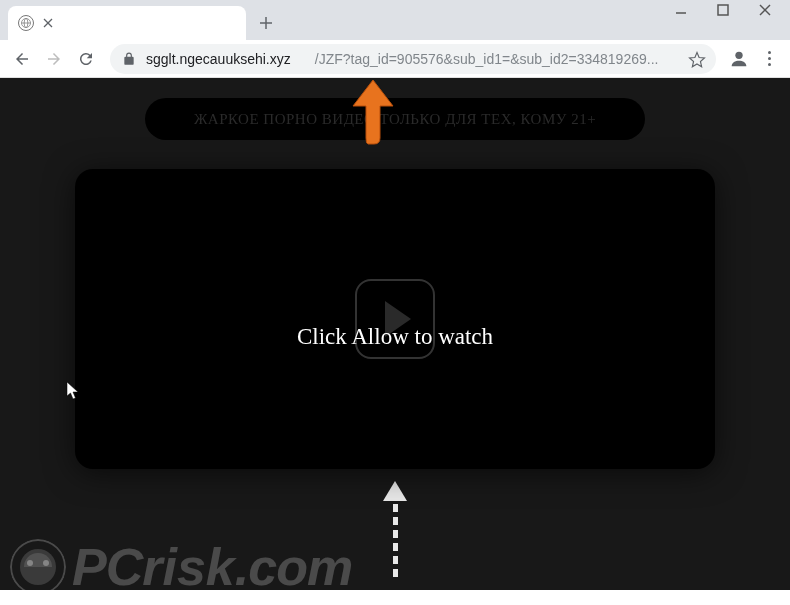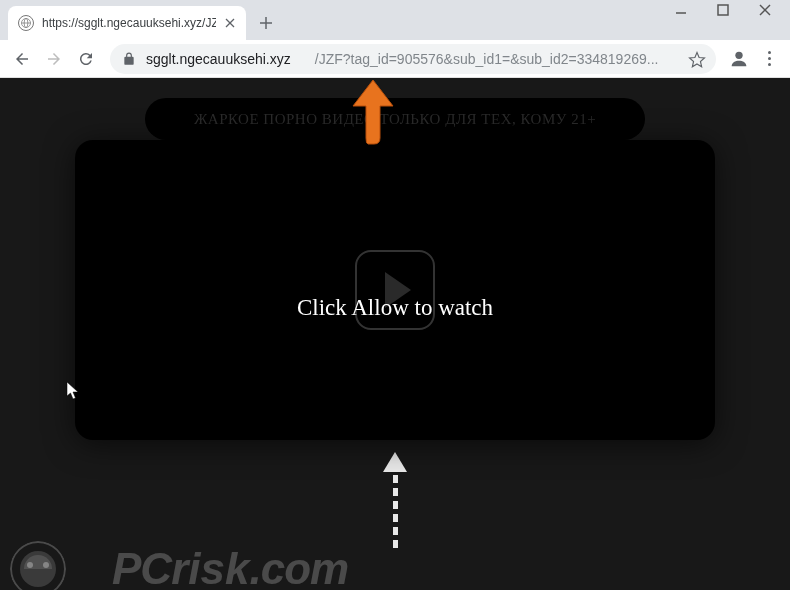--- a/index.html
+++ b/index.html
@@ -123,21 +123,21 @@
       height: 42px;
       display: flex;
       align-items: center;
       justify-content: center;
       color: #2a2a2a;
       font-family: Georgia, 'Times New Roman', serif;
       font-size: 15px;
       letter-spacing: 0.5px;
     }
     .video-box {
-      margin-top: 0;
+      margin-top: 29px;
       width: 640px;
       height: 300px;
       background: #000;
       border-radius: 18px;
       box-shadow: 0 4px 30px rgba(0,0,0,0.6);
       display: flex;
       align-items: center;
       justify-content: center;
       position: relative;
     }
@@ -215,25 +215,24 @@
       display: flex;
       align-items: center;
       gap: 6px;
     }
     .watermark-logo {
       width: 56px; height: 56px;
       border-radius: 50%;
       position: relative;
     }
     .watermark-text {
-      font-size: 44px;
+      font-size: 52px;
       font-style: italic;
       font-weight: bold;
       letter-spacing: -1px;
-      margin-left: 40px;
     }
     .watermark-text .risk { letter-spacing: 0; }
   </style>
 </head>
 <body>
 
 <div class="win-controls">
   <div class="win-btn">
     <svg viewBox="0 0 14 14">
         <line x1="2" y1="10" x2="12" y2="10" stroke="#555" stroke-width="1.5"></line>
@@ -254,21 +253,20 @@
 
 <div class="tab-strip">
   <div class="tab">
     <div class="tab-favicon">
       <svg viewBox="0 0 16 16">
           <circle cx="8" cy="8" r="6" fill="none" stroke="#777" stroke-width="1"></circle>
           <ellipse cx="8" cy="8" rx="2.5" ry="6" fill="none" stroke="#777" stroke-width="1"></ellipse>
           <line x1="2" y1="8" x2="14" y2="8" stroke="#777" stroke-width="1"></line>
         </svg>
     </div>
-    <span class="tab-title">https://sgglt.ngecauuksehi.xyz/JZ</span>
     <div class="tab-close">
       <svg viewBox="0 0 12 12">
           <line x1="2" y1="2" x2="10" y2="10" stroke="#5f6368" stroke-width="1.3"></line>
           <line x1="10" y1="2" x2="2" y2="10" stroke="#5f6368" stroke-width="1.3"></line>
         </svg>
     </div>
   </div>
   <div class="new-tab">
     <svg width="14" height="14" viewBox="0 0 14 14">
         <line x1="7" y1="1" x2="7" y2="13" stroke="#5f6368" stroke-width="1.5"></line>

